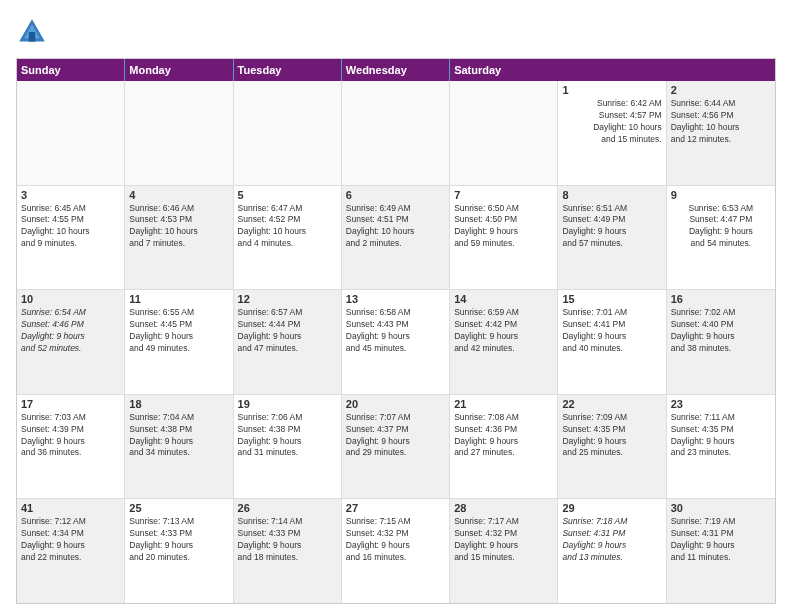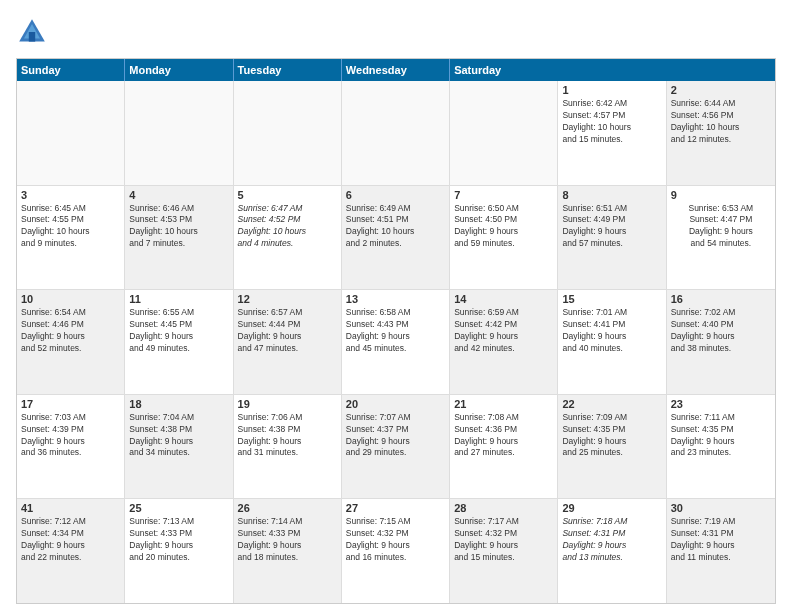--- a/index.html
+++ b/index.html
@@ -55,21 +55,21 @@
     }
     .calendar {
       flex: 1;
       display: flex;
       flex-direction: column;
       border: 1px solid #ccc;
     }
     .cal-header {
       display: grid;
       grid-template-columns: repeat(7, 1fr);
-      background: #0369a1;
+      background: #701a75;
     }
     .cal-header-cell {
       color: #fff;
       font-size: 11px;
       font-weight: bold;
       padding: 5px 4px;
       text-align: left;
       border-right: 1px solid #5a9bd4;
     }
     .cal-header-cell:last-child { border-right: none; }
@@ -139,21 +139,21 @@
       </div>
     <div class="cal-body">
     <div class="cal-row">
           <div class="cal-cell empty"></div>
           <div class="cal-cell empty"></div>
           <div class="cal-cell empty"></div>
           <div class="cal-cell empty"></div>
           <div class="cal-cell empty"></div>
           <div class="cal-cell">
             <div class="day-num">1</div>
-            <div class="day-info" style="white-space: pre-line;">Sunrise: 6:42 AM
+            <div class="day-info" style="white-space: pre-line; text-align: right;">Sunrise: 6:42 AM
 Sunset: 4:57 PM
 Daylight: 10 hours
 and 15 minutes.</div>
           </div>
           <div class="cal-cell shaded">
             <div class="day-num">2</div>
             <div class="day-info" style="white-space: pre-line;">Sunrise: 6:44 AM
 Sunset: 4:56 PM
 Daylight: 10 hours
 and 12 minutes.</div>
@@ -169,21 +169,21 @@
           </div>
           <div class="cal-cell shaded">
             <div class="day-num">4</div>
             <div class="day-info" style="white-space: pre-line;">Sunrise: 6:46 AM
 Sunset: 4:53 PM
 Daylight: 10 hours
 and 7 minutes.</div>
           </div>
           <div class="cal-cell">
             <div class="day-num">5</div>
-            <div class="day-info" style="white-space: pre-line; font-style: italic;">Sunrise: 6:47 AM
+            <div class="day-info" style="white-space: pre-line;">Sunrise: 6:47 AM
 Sunset: 4:52 PM
 Daylight: 10 hours
 and 4 minutes.</div>
           </div>
           <div class="cal-cell shaded">
             <div class="day-num">6</div>
             <div class="day-info" style="white-space: pre-line;">Sunrise: 6:49 AM
 Sunset: 4:51 PM
 Daylight: 10 hours
 and 2 minutes.</div>
@@ -206,21 +206,21 @@
             <div class="day-num">9</div>
             <div class="day-info" style="white-space: pre-line; text-align: center;">Sunrise: 6:53 AM
 Sunset: 4:47 PM
 Daylight: 9 hours
 and 54 minutes.</div>
           </div>
         </div>
         <div class="cal-row">
           <div class="cal-cell shaded">
             <div class="day-num">10</div>
-            <div class="day-info" style="white-space: pre-line;">Sunrise: 6:54 AM
+            <div class="day-info" style="white-space: pre-line; font-style: italic;">Sunrise: 6:54 AM
 Sunset: 4:46 PM
 Daylight: 9 hours
 and 52 minutes.</div>
           </div>
           <div class="cal-cell">
             <div class="day-num">11</div>
             <div class="day-info" style="white-space: pre-line;">Sunrise: 6:55 AM
 Sunset: 4:45 PM
 Daylight: 9 hours
 and 49 minutes.</div>

